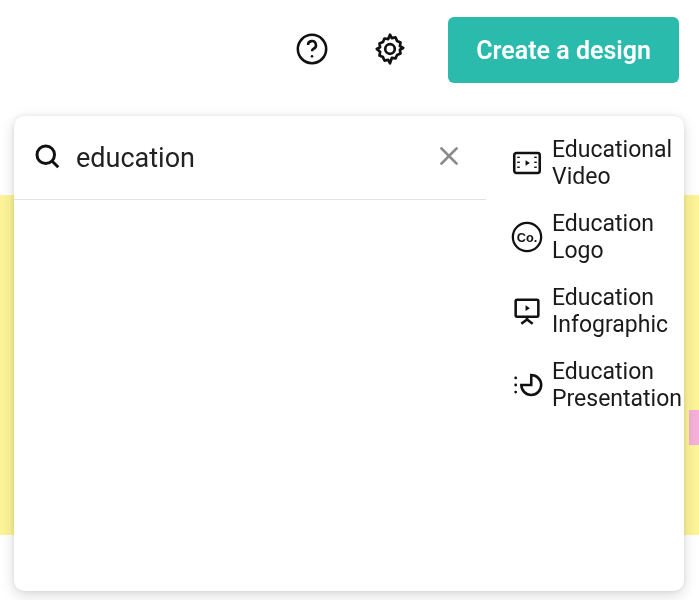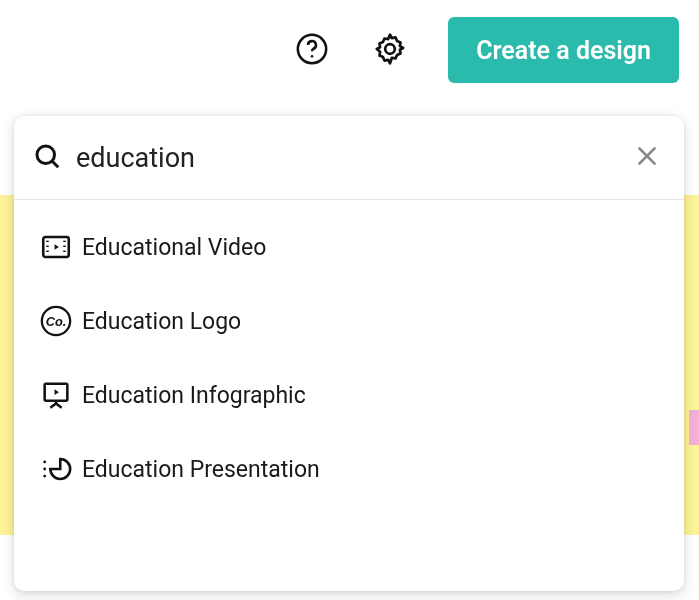--- a/index.html
+++ b/index.html
@@ -66,21 +66,21 @@
       position: absolute;
       left: 14px;
       top: 116px;
       width: 670px;
       height: 475px;
       background: #fff;
       border-radius: 10px;
       box-shadow: 0 4px 14px rgba(0,0,0,0.15), 0 0 4px rgba(0,0,0,0.08);
       z-index: 10;
       display: flex;
-      flex-direction: column;
+      flex-direction: row;
     }
 
     .search-row {
       display: flex;
       align-items: center;
       height: 84px;
       padding: 0 20px 0 18px;
       border-bottom: 1px solid #e3e3e3;
       gap: 14px;
     }
@@ -103,21 +103,21 @@
       display: flex;
       align-items: center;
       gap: 8px;
       height: 74px;
       padding: 0 24px;
       cursor: pointer;
     }
 
     .result-icon {
       width: 36px; height: 36px;
-      display: flex; align-items: center; justify-content: center; font-style: italic;
+      display: flex; align-items: center; justify-content: center;
     }
 
     .result-label {
       font-size: 23px;
       color: #1a1a1a;
     }
   </style>
 </head>
 <body>
 

